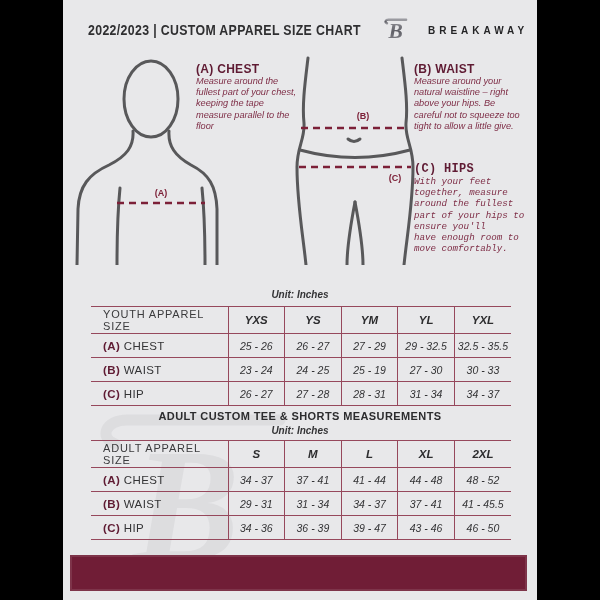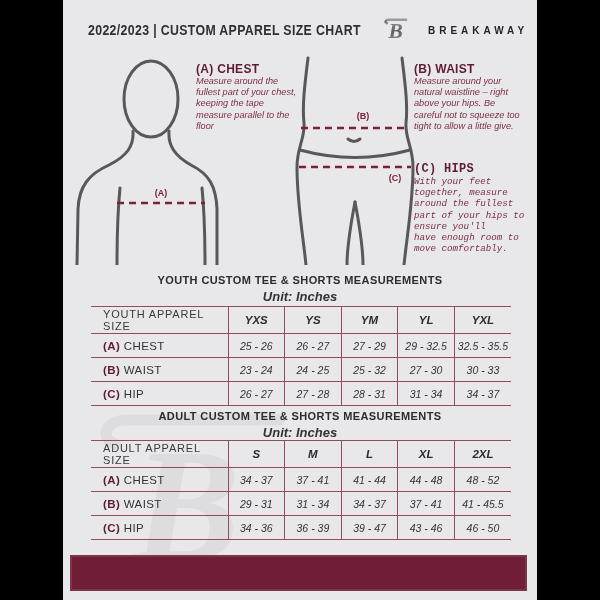--- a/index.html
+++ b/index.html
@@ -26,21 +26,21 @@
 
   
   .instr{position:absolute;}
   .instr-head{font-size:12px;font-weight:700;color:var(--maroon-h);letter-spacing:.3px;}
   .instr-body{margin-top:0;font-size:9.2px;font-style:italic;line-height:1.22;
     color:var(--maroon-t);white-space:pre-line;}
 
   
   .sec-title{position:absolute;width:100%;text-align:center;font-size:11px;font-weight:700;
     color:#2c2c2e;letter-spacing:.4px;}
-  .sec-unit{position:absolute;width:100%;text-align:center;font-size:13px;font-style:italic;
+  .sec-unit{position:absolute;width:100%;text-align:center;font-size:10px;font-style:italic;
     font-weight:600;color:#333335;}
 
   
   .size-table{position:absolute;left:28px;width:420px;border-collapse:collapse;table-layout:fixed;}
   .size-table col.c0{width:137px;}
   .size-table thead tr{border-top:1.5px solid var(--maroon-line);border-bottom:1.5px solid var(--maroon-line);}
   .size-table tbody tr{border-bottom:1.5px solid var(--maroon-line);}
   .size-table th+th,.size-table td+td{border-left:1.5px solid var(--maroon-line);font-style:italic;}
   .size-table th{height:27px;font-size:11.5px;font-weight:700;color:#2c2c2e;text-align:center;}
   .size-table th.size-col{font-weight:400;font-size:11px;letter-spacing:.8px;text-align:left;padding-left:12px;color:#3a3a3c;}
@@ -109,21 +109,20 @@
       <div class="instr-head">(B) WAIST</div>
       <div class="instr-body">Measure around your natural waistline – right above your hips. Be careful not to squeeze too tight to allow a little give.</div>
     </div>
     <div class="instr" style="left:351px;top:162px;width:112px;font-family:Liberation Mono, monospace;">
       <div class="instr-head">(C) HIPS</div>
       <div class="instr-body">With your feet
 together, measure around the fullest part of your hips to ensure you'll
 have enough room to move comfortably.</div>
     </div>
 
-    <div class="sec-title" style="top:274px;">YOUTH CUSTOM TEE &amp; SHORTS MEASUREMENTS</div>
     <div class="sec-unit" style="top:289px;">Unit: Inches</div>
     <table class="size-table" style="top:306px;">
       <colgroup>
           <col class="c0">
           <col>
           <col>
           <col>
           <col>
           <col>
         </colgroup>
@@ -143,21 +142,21 @@
           <td>25 - 26</td>
           <td>26 - 27</td>
           <td>27 - 29</td>
           <td>29 - 32.5</td>
           <td>32.5 - 35.5</td>
         </tr>
         <tr>
           <td class="row-label"><span class="key">(B)</span> <span>WAIST</span></td>
           <td>23 - 24</td>
           <td>24 - 25</td>
-          <td>25 - 32</td>
+          <td>25 - 19</td>
           <td>27 - 30</td>
           <td>30 - 33</td>
         </tr>
         <tr>
           <td class="row-label"><span class="key">(C)</span> <span>HIP</span></td>
           <td>26 - 27</td>
           <td>27 - 28</td>
           <td>28 - 31</td>
           <td>31 - 34</td>
           <td>34 - 37</td>

